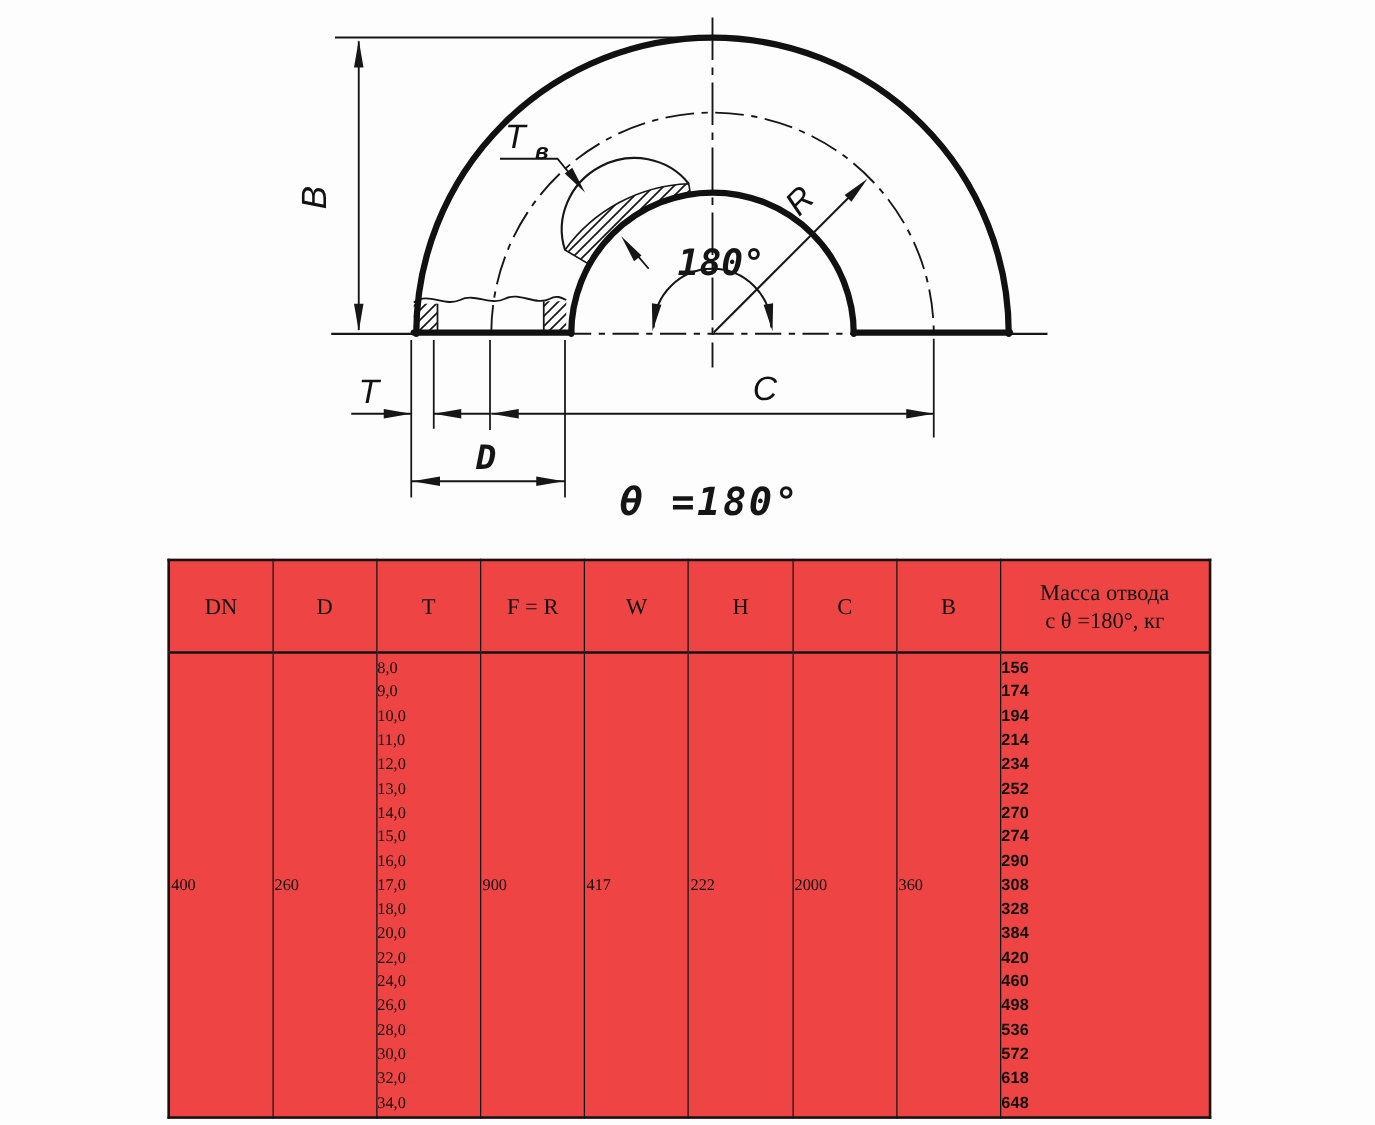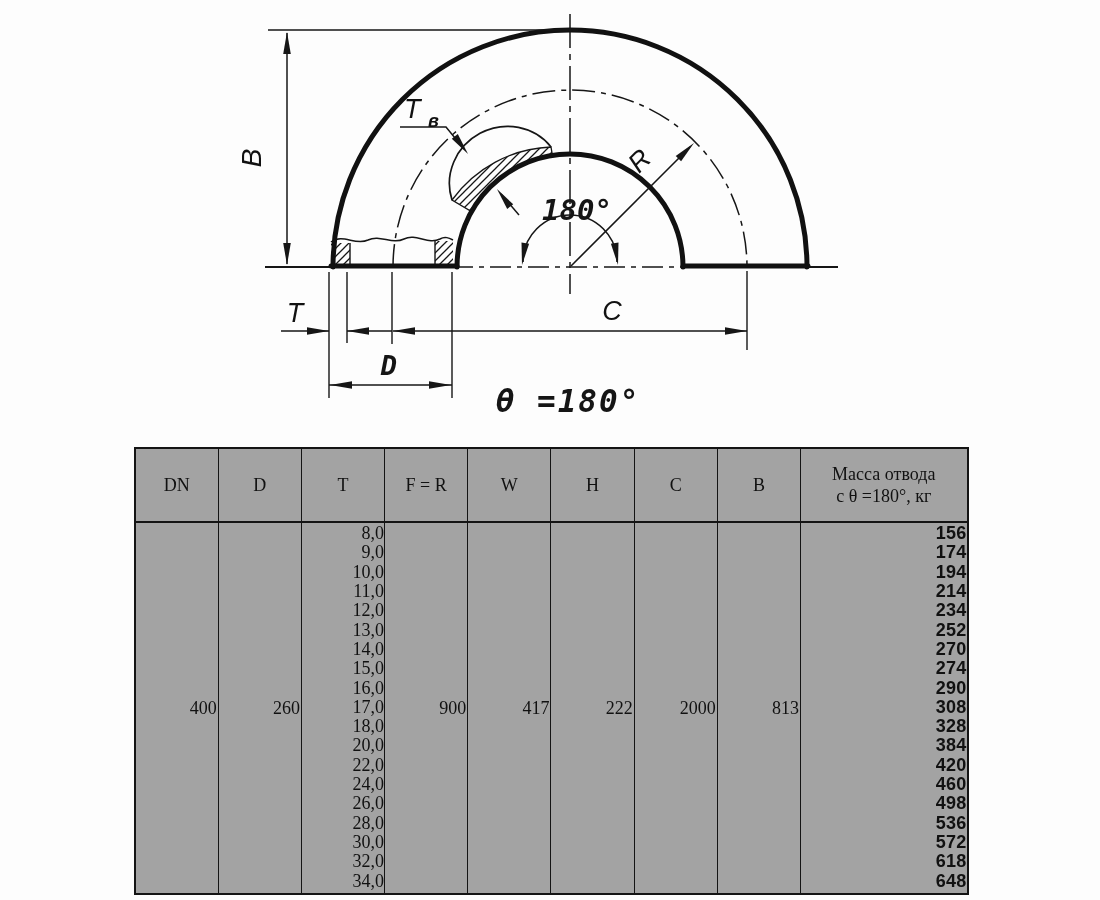--- a/index.html
+++ b/index.html
@@ -2,29 +2,29 @@
 <html><head>
 <meta charset="utf-8">
 <style>
   html,body{margin:0;padding:0;background:#e9e9e9;}
   .page{position:relative;width:1100px;height:900px;background:#fdfdfd;overflow:hidden;
         font-family:"Liberation Serif", serif;}
   .drawing-svg{position:absolute;left:0;top:0;}
 
   
   .table-wrap{position:absolute;left:134px;top:447px;}
-  table.spec{border-collapse:collapse;table-layout:fixed;width:833px;background:#a3a3a3;}
+  table.spec{border-collapse:collapse;table-layout:fixed;width:833px;background:#ef4444;}
   table.spec, table.spec th, table.spec td{border:1.7px solid #141414;}
   table.spec{border-width:2.6px;}
   table.spec thead th{
       height:70px;font-weight:normal;font-size:18px;color:#111;
       text-align:center;vertical-align:middle;border-bottom-width:2.4px;line-height:22px;}
   table.spec tbody td{
-      height:367px;text-align:right;vertical-align:middle;
-      font-size:18px;color:#111;}
+      height:367px;text-align:left;vertical-align:middle;
+      font-size:13px;color:#111;}
   td.multi{white-space:pre-line;line-height:19.3px;font-size:16px;padding:1px 0 2px 0;}
   td.mass{font-family:"Liberation Sans", sans-serif;font-weight:700;
           font-size:14.5px;color:#1e2438;letter-spacing:.2px;}
   col.c-std{width:83.2px;} col.c-mass{width:167px;}
 
   
   .dimtxt{font-family:"Liberation Sans", sans-serif;font-style:italic;fill:#111;}
   .stencil{font-family:"DejaVu Sans Mono", monospace;font-style:italic;font-weight:700;fill:#151515;}
 </style>
 </head>
@@ -167,21 +167,21 @@
 24,0
 26,0
 28,0
 30,0
 32,0
 34,0</td>
           <td>900</td>
           <td>417</td>
           <td>222</td>
           <td>2000</td>
-          <td>813</td>
+          <td>360</td>
           <td class="multi mass">156
 174
 194
 214
 234
 252
 270
 274
 290
 308

